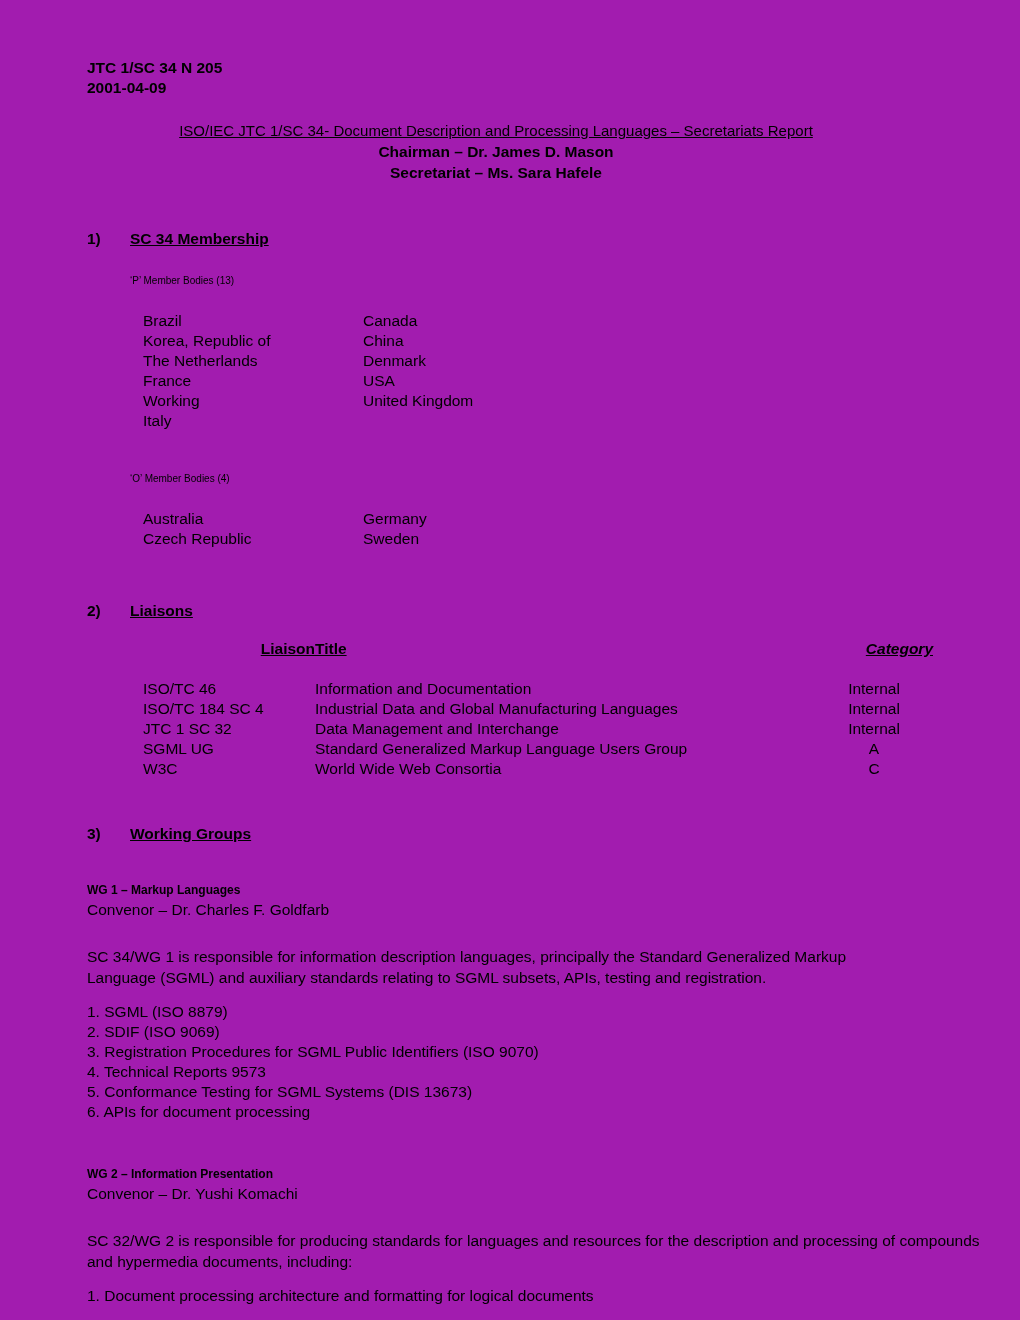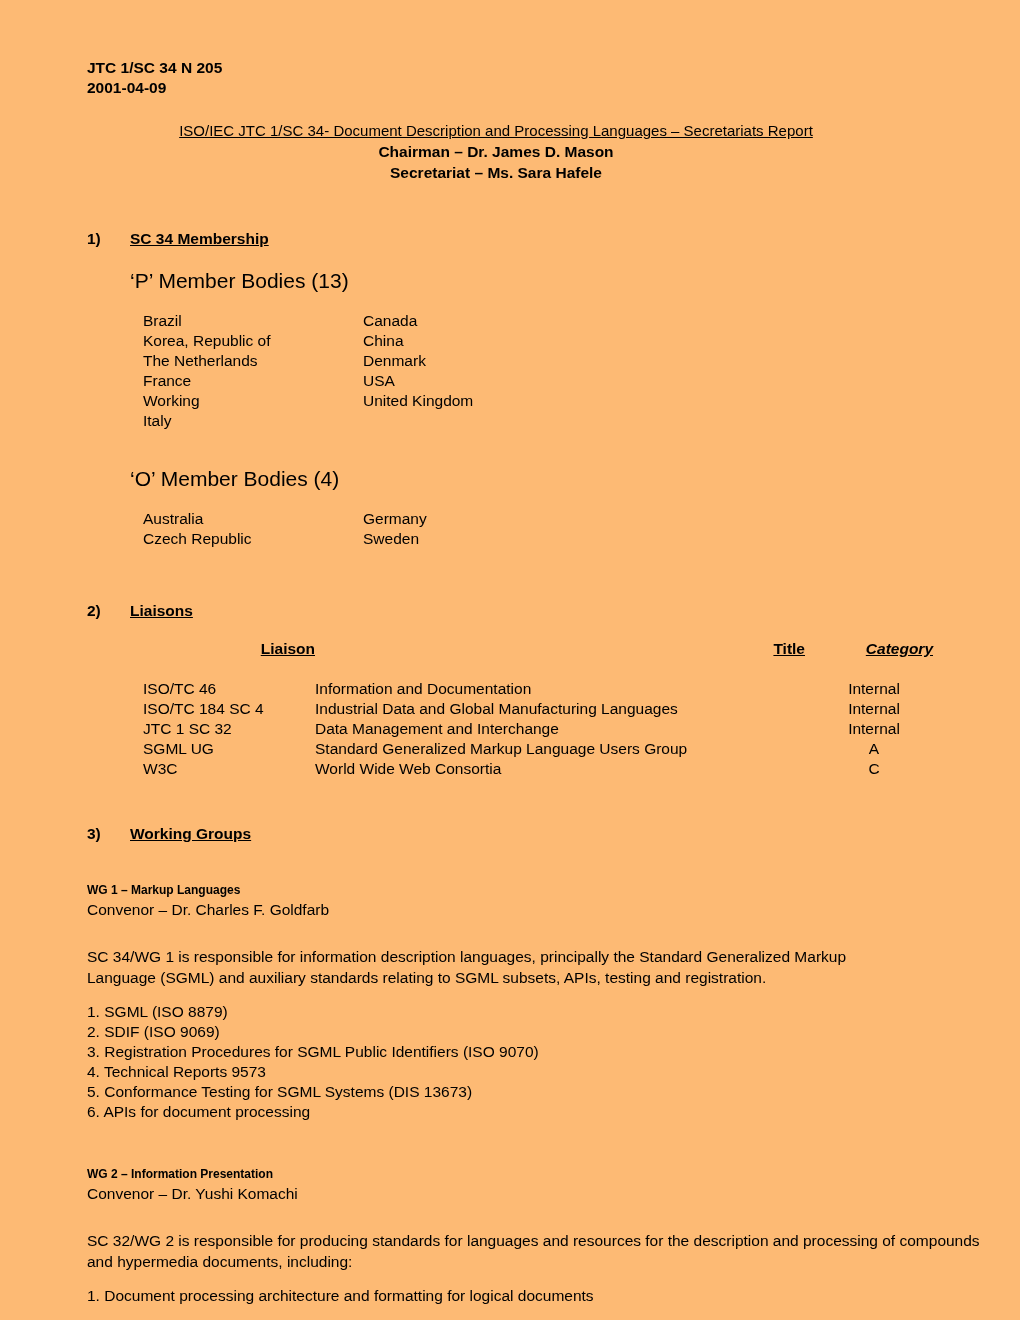--- a/index.html
+++ b/index.html
@@ -10,21 +10,21 @@
   }
   body {
     font-family: "Liberation Sans", sans-serif;
     color: #000000;
   }
   .page {
     position: relative;
     width: 1020px;
     height: 1320px;
     margin: 0 auto;
-    background: #fdba74;
+    background: #a21caf;
     overflow: hidden;
     box-sizing: border-box;
     padding: 0;
   }
   .doc {
     position: absolute;
     left: 87px;
     top: 58px;
     width: 846px;
     font-size: 15.5px;
@@ -81,21 +81,21 @@
   }
 
   .sec1 { margin-top: 46px; }
   .sec2 { margin-top: 52px; }
   .sec3 { margin-top: 45px; }
 
   
   .member-caption {
     margin-top: 22px;
     margin-left: 43px;
-    font-size: 21px;
+    font-size: 10px;
     line-height: 20px;
   }
   .member-grid {
     margin-top: 20px;
     margin-left: 56px;
     display: grid;
     grid-template-columns: 220px auto;
     font-size: 15.5px;
     line-height: 20px;
   }
@@ -115,21 +115,21 @@
   }
   .liaison-table th {
     font-weight: bold;
     text-decoration: underline;
     font-size: 15.5px;
     line-height: 20px;
     padding: 0;
     text-align: center;
   }
   .liaison-table th.col-liaison { width: 172px; text-align: right; }
-  .liaison-table th.col-title  { width: 490px; text-align: right; }
+  .liaison-table th.col-title  { width: 490px; text-align: left; }
   .liaison-table th.col-cat    { width: 128px; text-align: right; font-style: italic; }
   .liaison-table td {
     font-size: 15.5px;
     line-height: 20px;
     padding: 0;
     vertical-align: top;
     white-space: nowrap;
   }
   .liaison-table tr.spacer td { height: 20px; line-height: 20px; }
   .liaison-table td.cell-liaison { text-align: left; }

